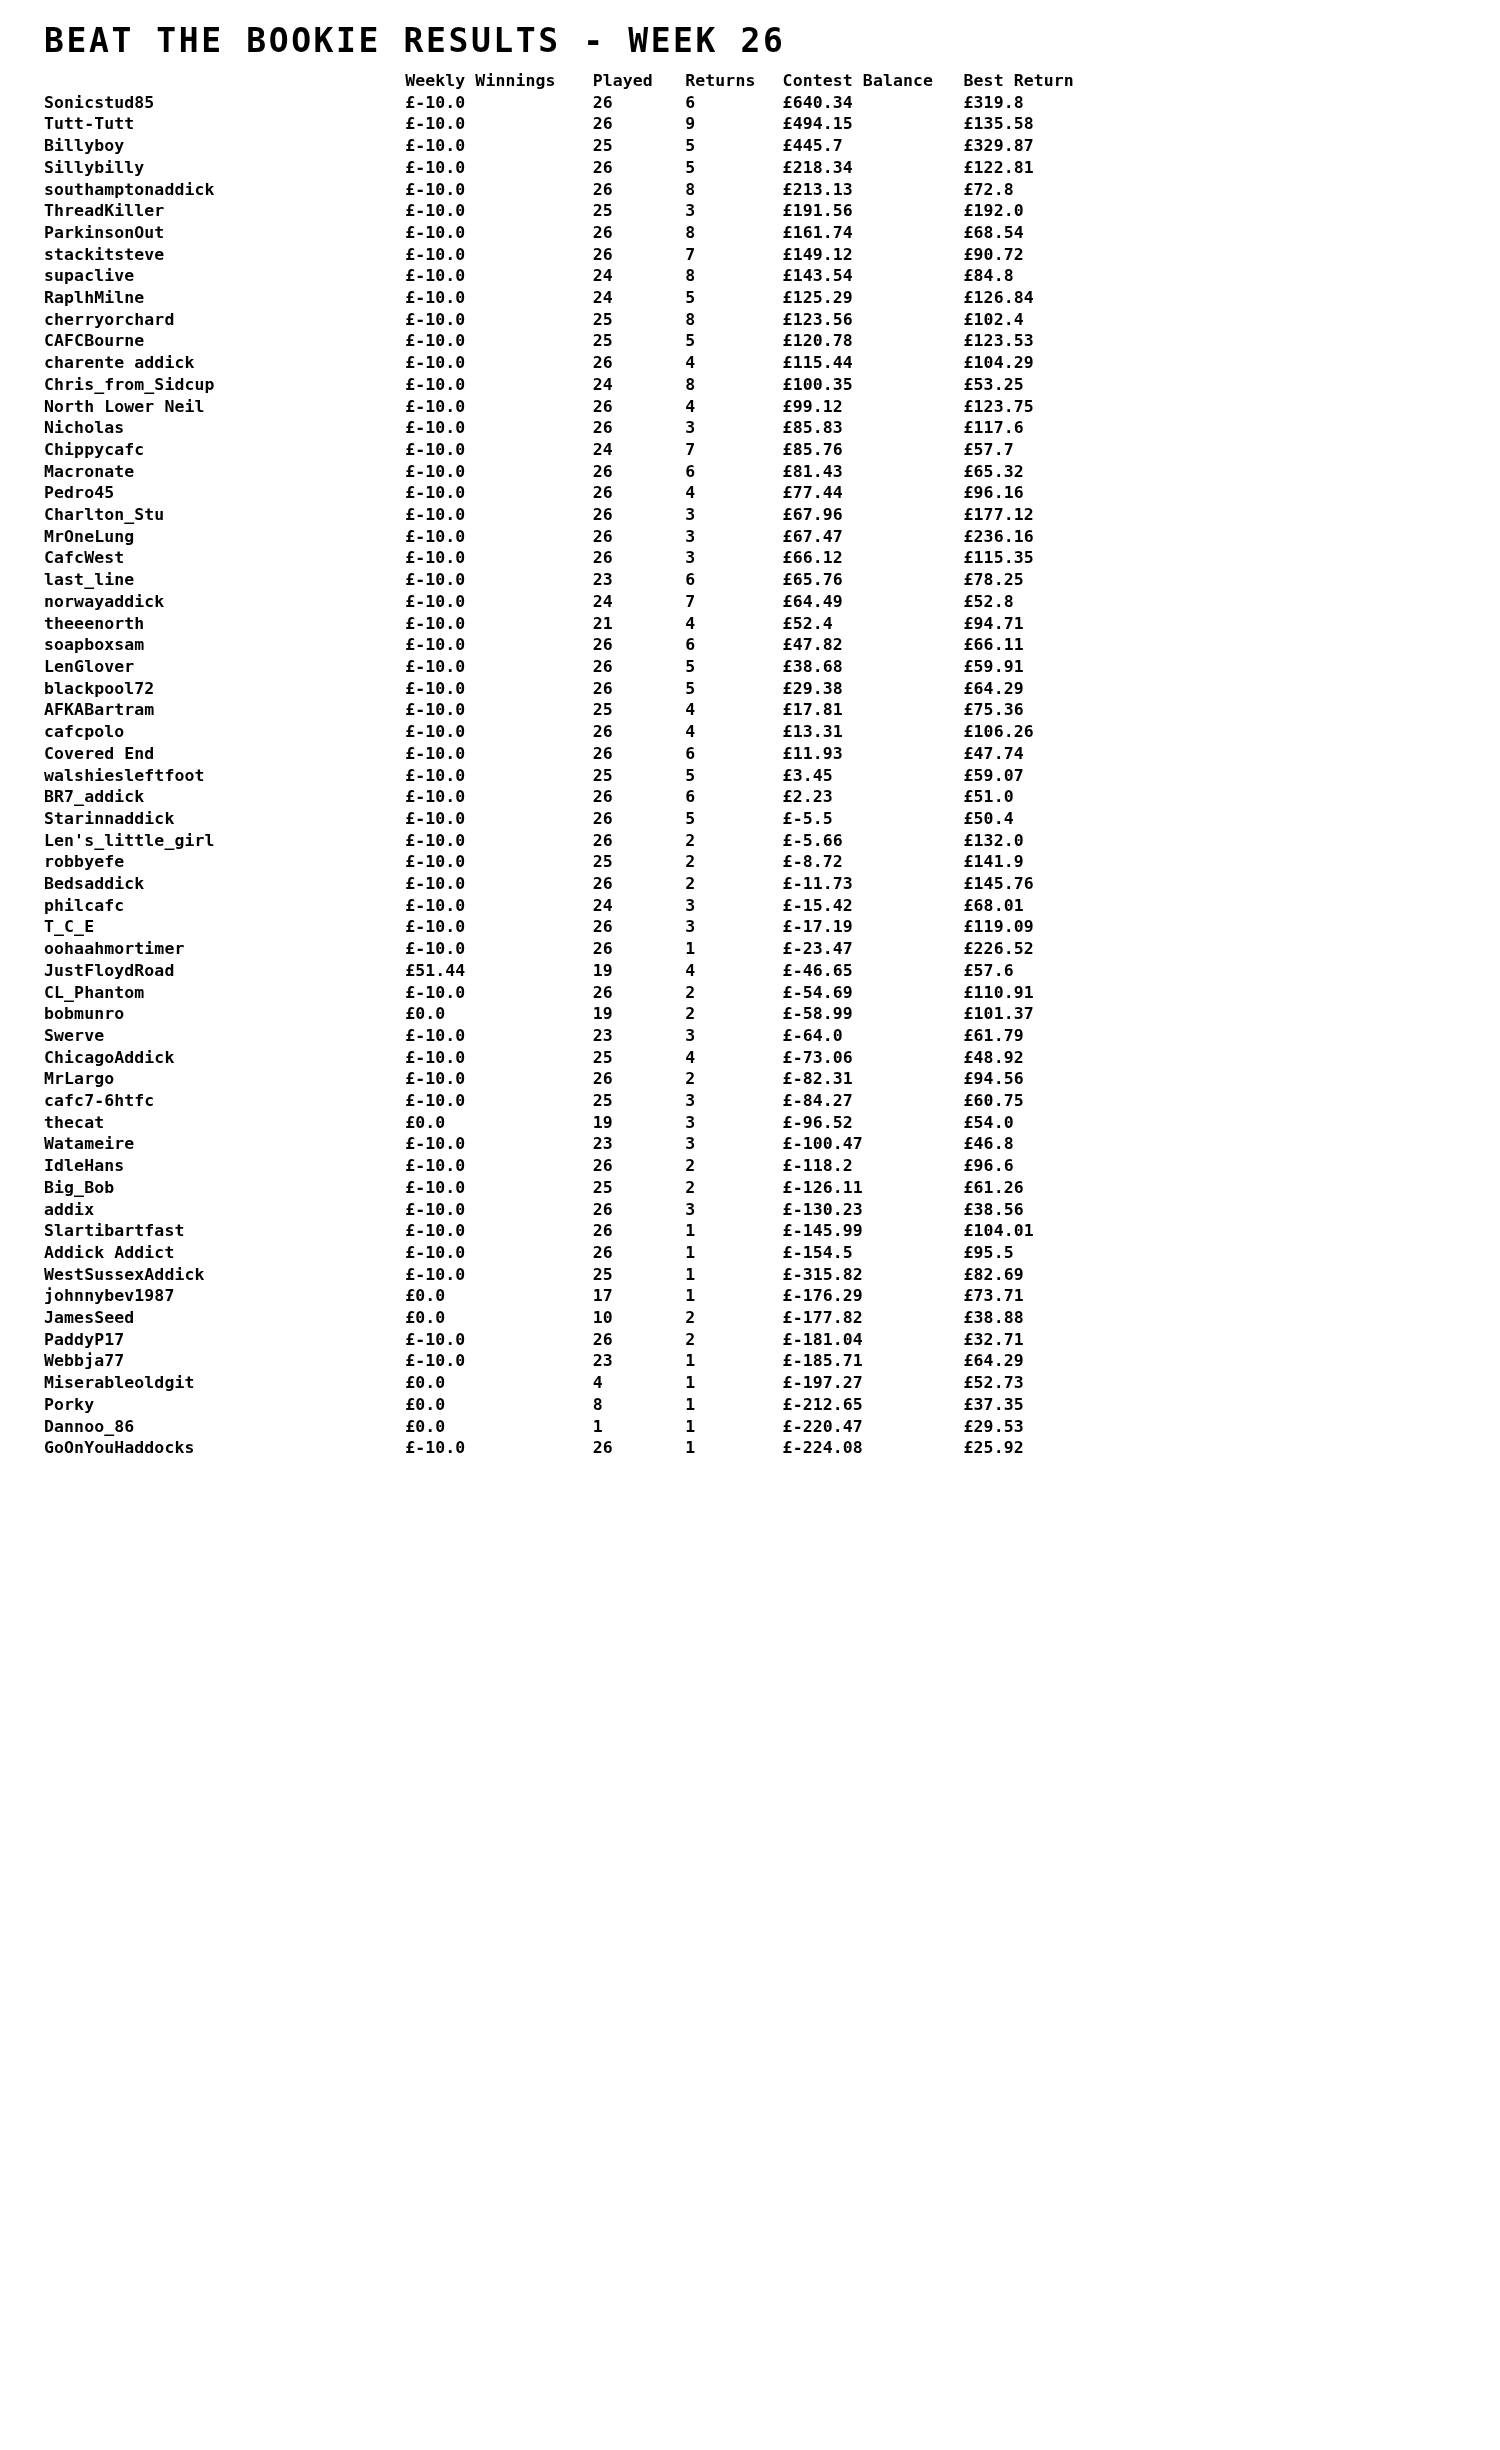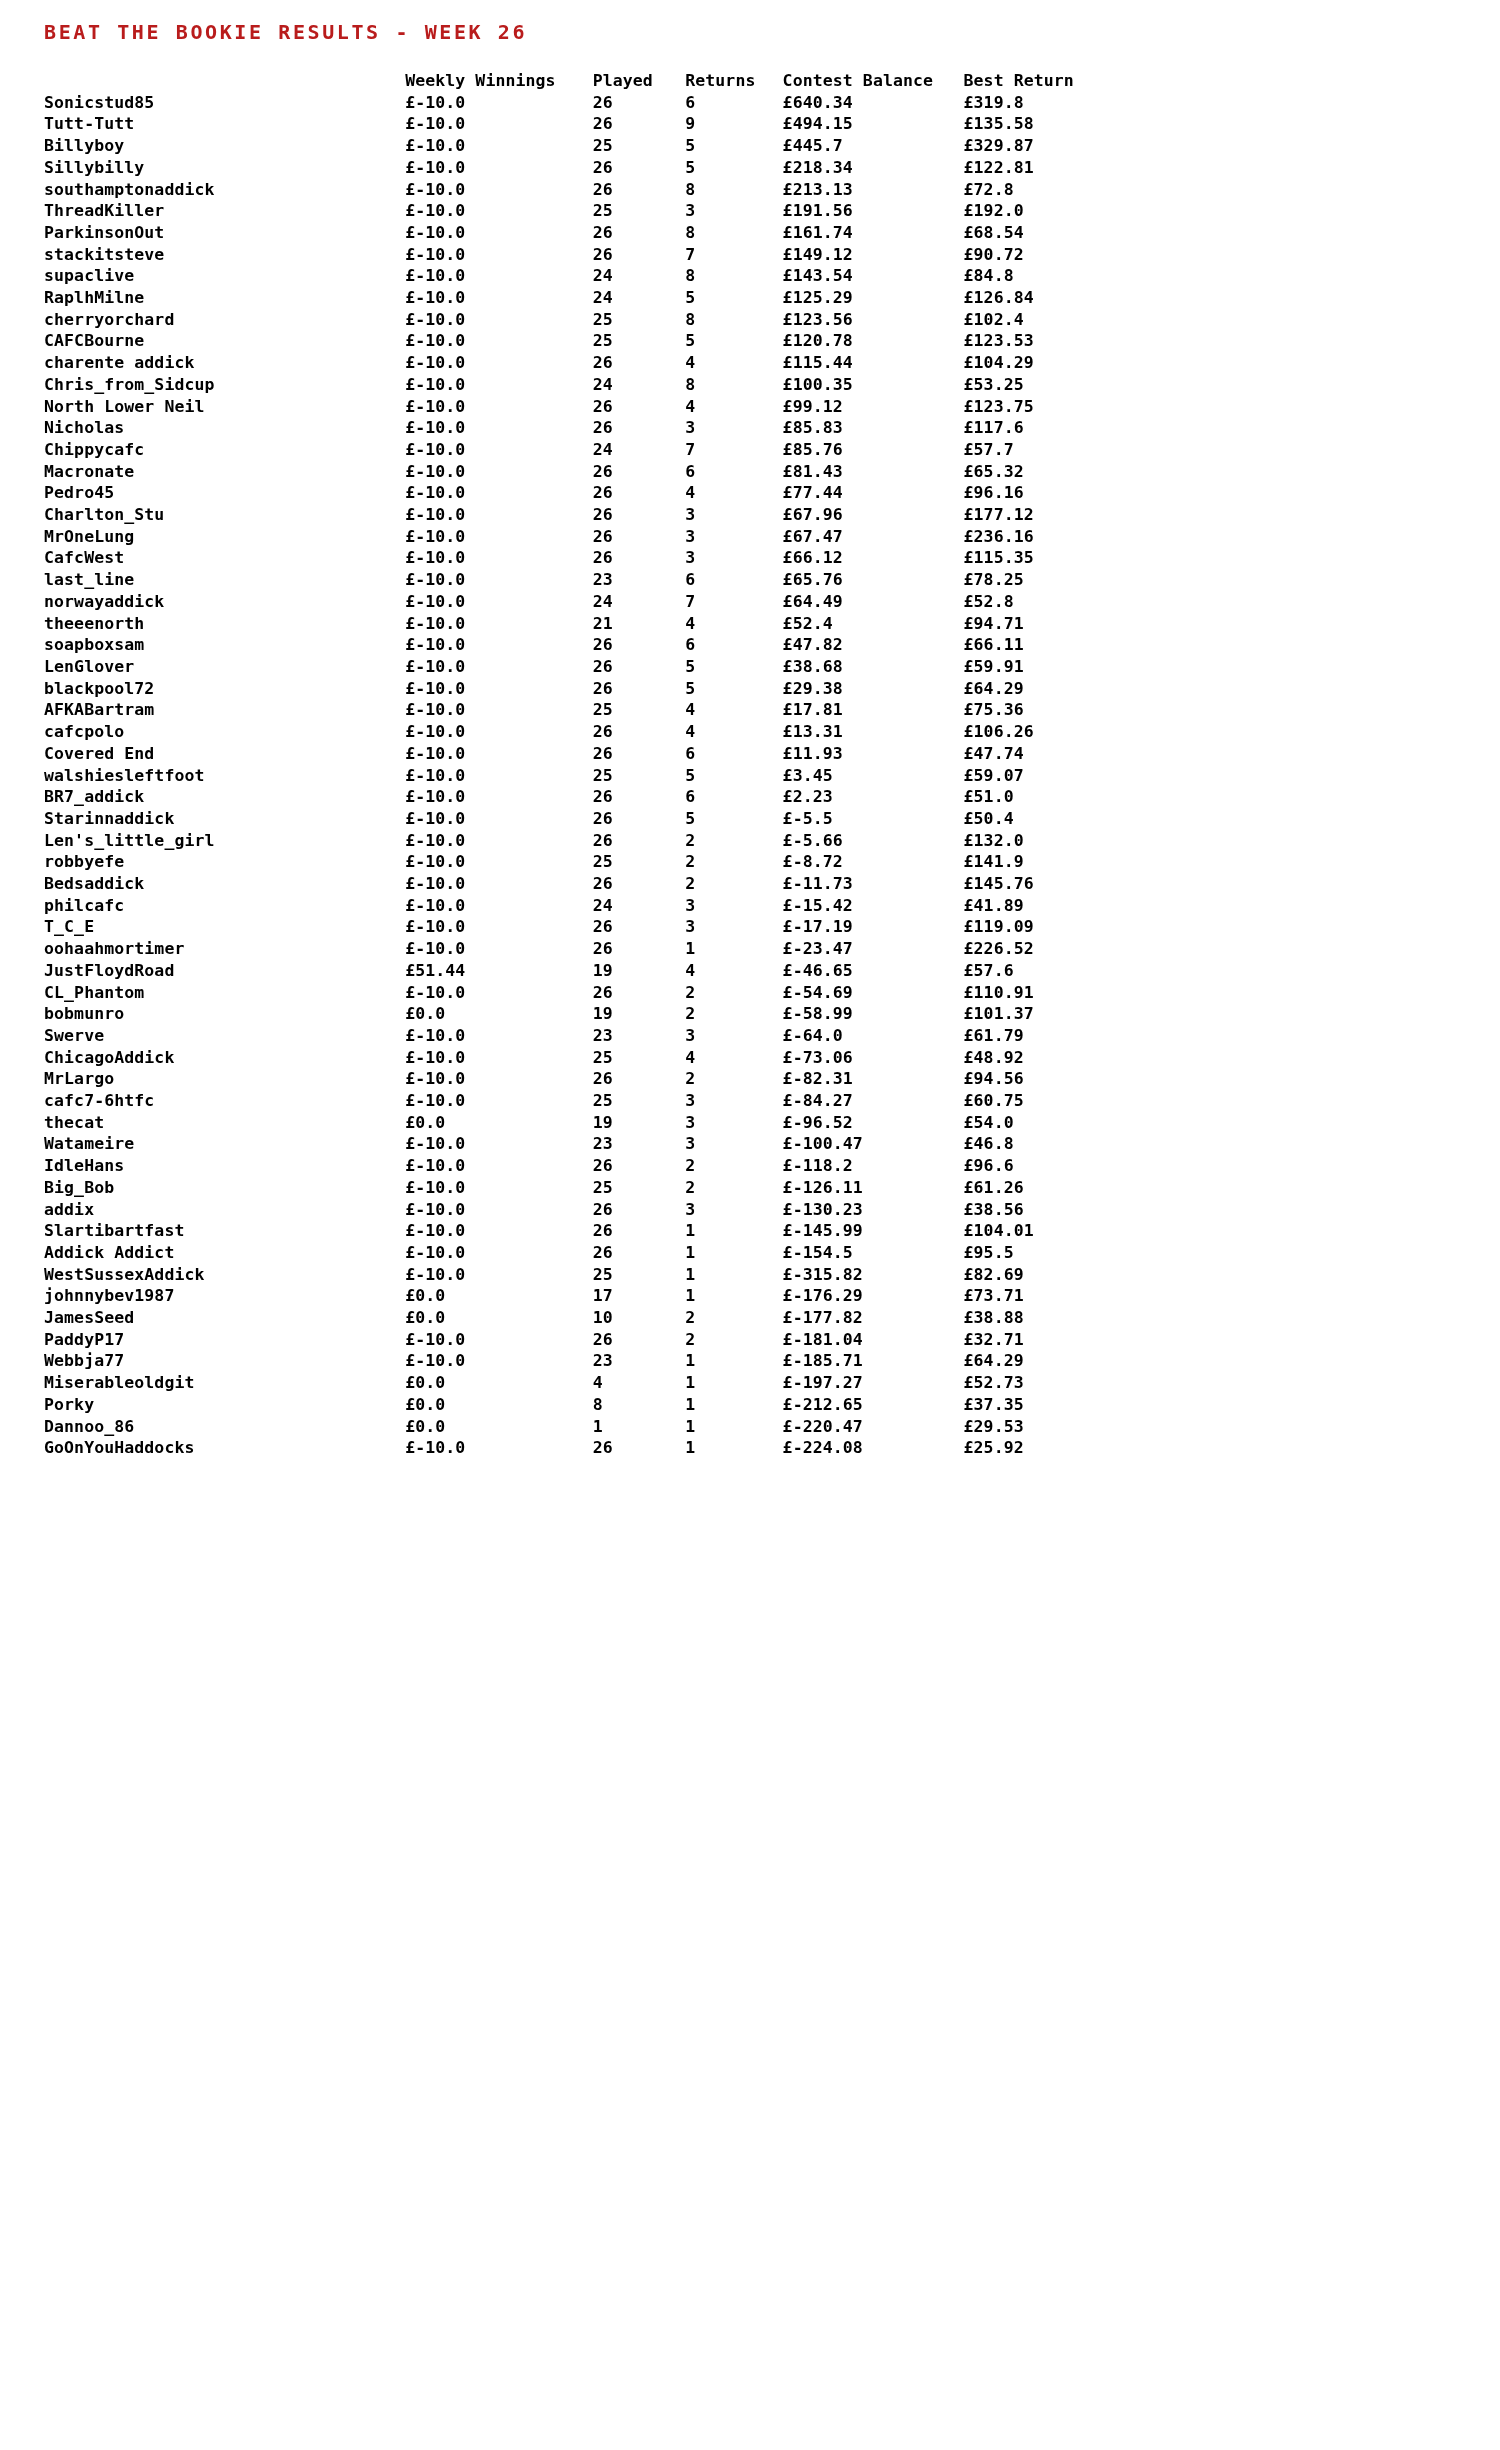--- a/index.html
+++ b/index.html
@@ -12,24 +12,24 @@
     height: 2450px;
     position: relative;
     overflow: hidden;
     font-family: "DejaVu Sans Mono", "Liberation Mono", monospace;
   }
 
   #page-title {
     position: absolute;
     left: 44px;
     top: 2px;
-    font-size: 20px;
+    font-size: 33px;
     font-weight: bold;
     letter-spacing: 2.6px;
-    color: #b91c1c;
+    color: #000000;
     white-space: pre;
     line-height: 34px;
   }
 
   #results-table {
     position: absolute;
     left: 0;
     top: 70px;
     width: 1204px;
     border-collapse: collapse;
@@ -375,21 +375,21 @@
         <td class="col-returns">2</td>
         <td class="col-balance">£-11.73</td>
         <td class="col-best">£145.76</td>
       </tr>
       <tr>
         <td class="col-name">philcafc</td>
         <td class="col-weekly">£-10.0</td>
         <td class="col-played">24</td>
         <td class="col-returns">3</td>
         <td class="col-balance">£-15.42</td>
-        <td class="col-best">£41.89</td>
+        <td class="col-best">£68.01</td>
       </tr>
       <tr>
         <td class="col-name">T_C_E</td>
         <td class="col-weekly">£-10.0</td>
         <td class="col-played">26</td>
         <td class="col-returns">3</td>
         <td class="col-balance">£-17.19</td>
         <td class="col-best">£119.09</td>
       </tr>
       <tr>

